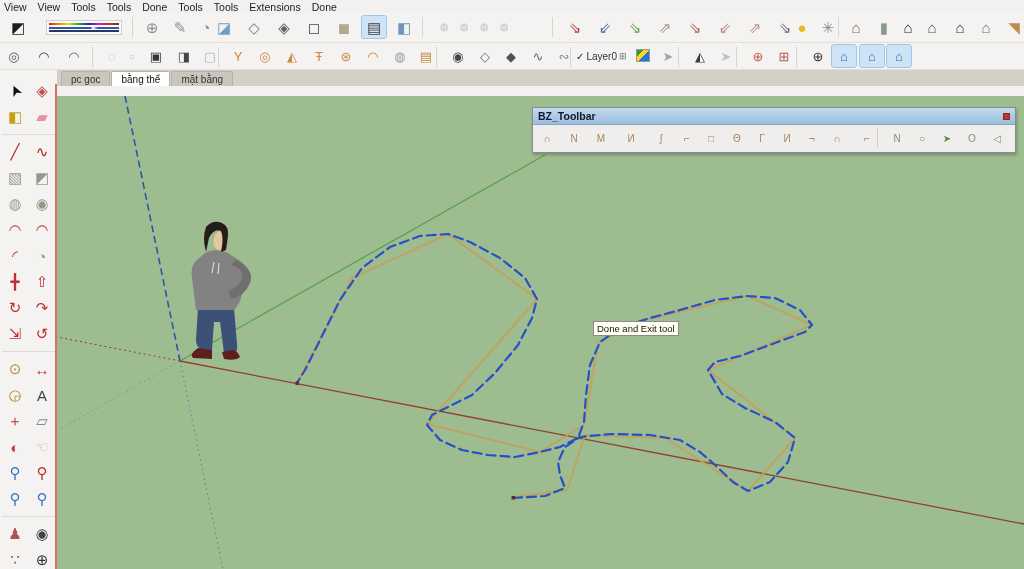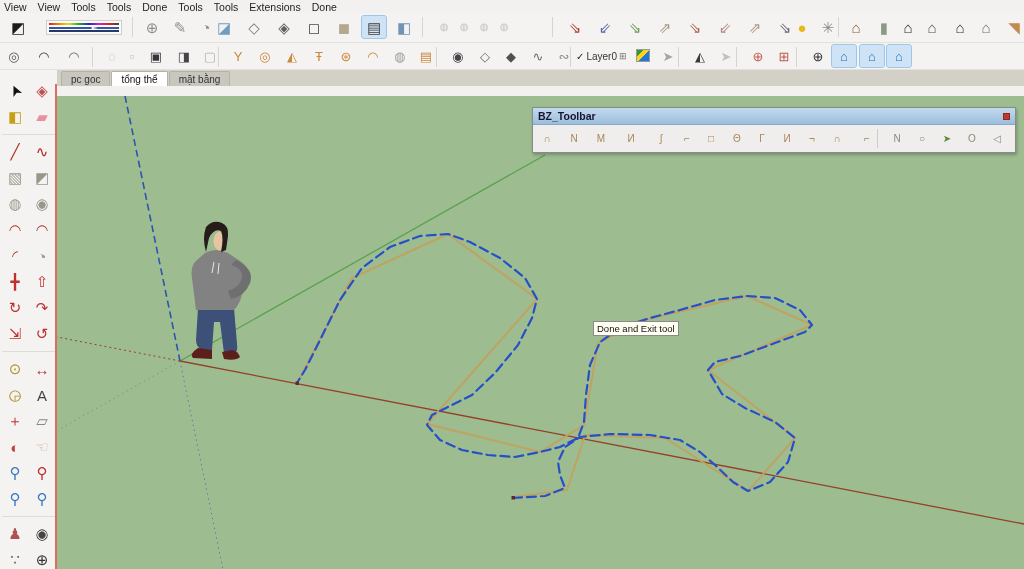--- a/index.html
+++ b/index.html
@@ -156,21 +156,21 @@
     <span class="i" style="left: 772px; color: rgb(192, 88, 72);">⊞</span>
     <i class="sep" style="left: 796px;"></i>
     <span class="i" style="left: 806px; color: rgb(44, 44, 44);">⊕</span>
     <span class="i sel" style="left: 832px; color: rgb(36, 112, 178);">⌂</span>
     <span class="i sel" style="left: 860px; color: rgb(36, 112, 178);">⌂</span>
     <span class="i sel" style="left: 887px; color: rgb(36, 112, 178);">⌂</span>
   </div>
 
 <div class="tabbar">
     <div class="tab">pc goc</div>
-    <div class="tab active">tổng thể</div>
+    <div class="tab active">bằng thể</div>
     <div class="tab">mặt bằng</div>
   </div>
 
 <div class="sidebar">
   <div class="sgrid">
       <div class="scell rotup" style="color: rgb(17, 17, 17);">➤</div>
       <div class="scell" style="color: rgb(194, 80, 80);">◈</div>
       <div class="scell" style="color: rgb(200, 160, 24);">◧</div>
       <div class="scell" style="color: rgb(232, 144, 160);">▰</div>
       <div class="ssep"></div>

